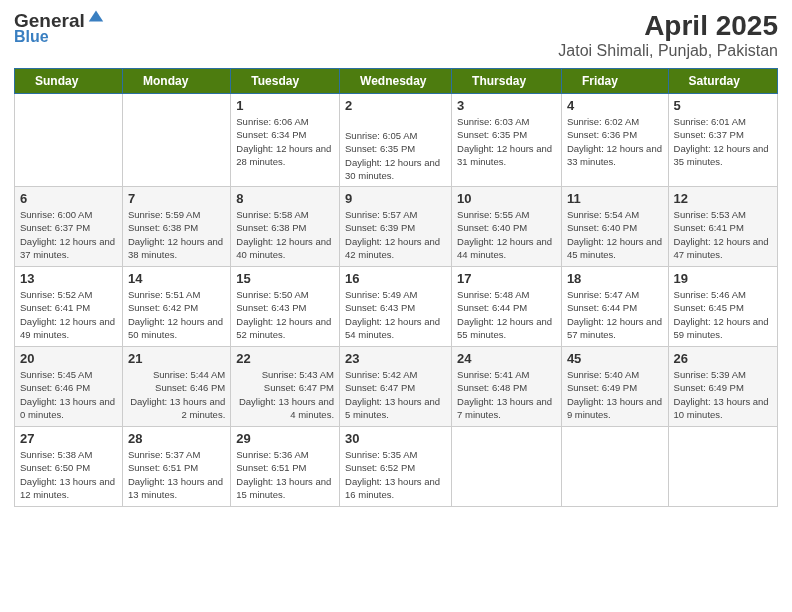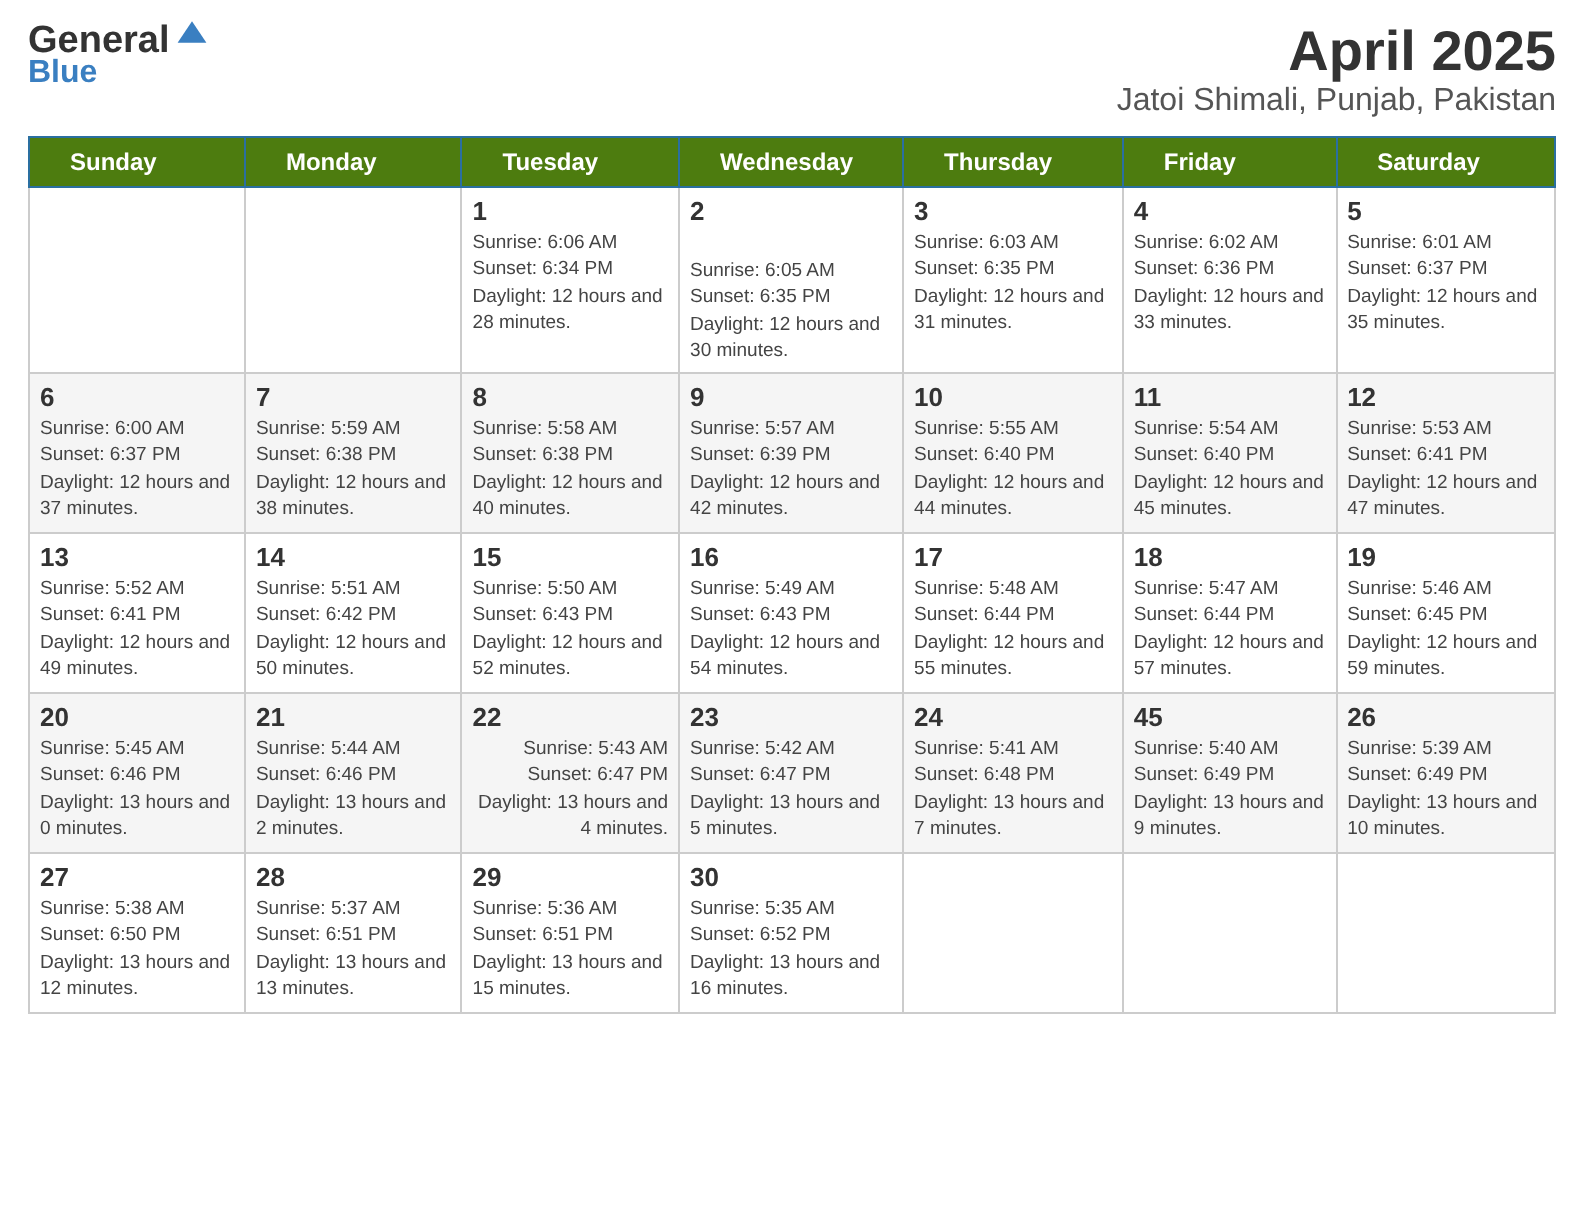--- a/index.html
+++ b/index.html
@@ -241,21 +241,21 @@
         </tr>
         <tr class="row-bg-light">
           <td>
             <span class="day-num">20</span>
             <div class="day-info" style="white-space: pre-line;">Sunrise: 5:45 AM
 Sunset: 6:46 PM
 Daylight: 13 hours and 0 minutes.</div>
           </td>
           <td>
             <span class="day-num">21</span>
-            <div class="day-info" style="white-space: pre-line;">Sunrise: 5:44 AM
+            <div class="day-info" style="white-space: pre-line; text-align: right;">Sunrise: 5:44 AM
 Sunset: 6:46 PM
 Daylight: 13 hours and 2 minutes.</div>
           </td>
           <td>
             <span class="day-num">22</span>
             <div class="day-info" style="white-space: pre-line; text-align: right;">Sunrise: 5:43 AM
 Sunset: 6:47 PM
 Daylight: 13 hours and 4 minutes.</div>
           </td>
           <td>

